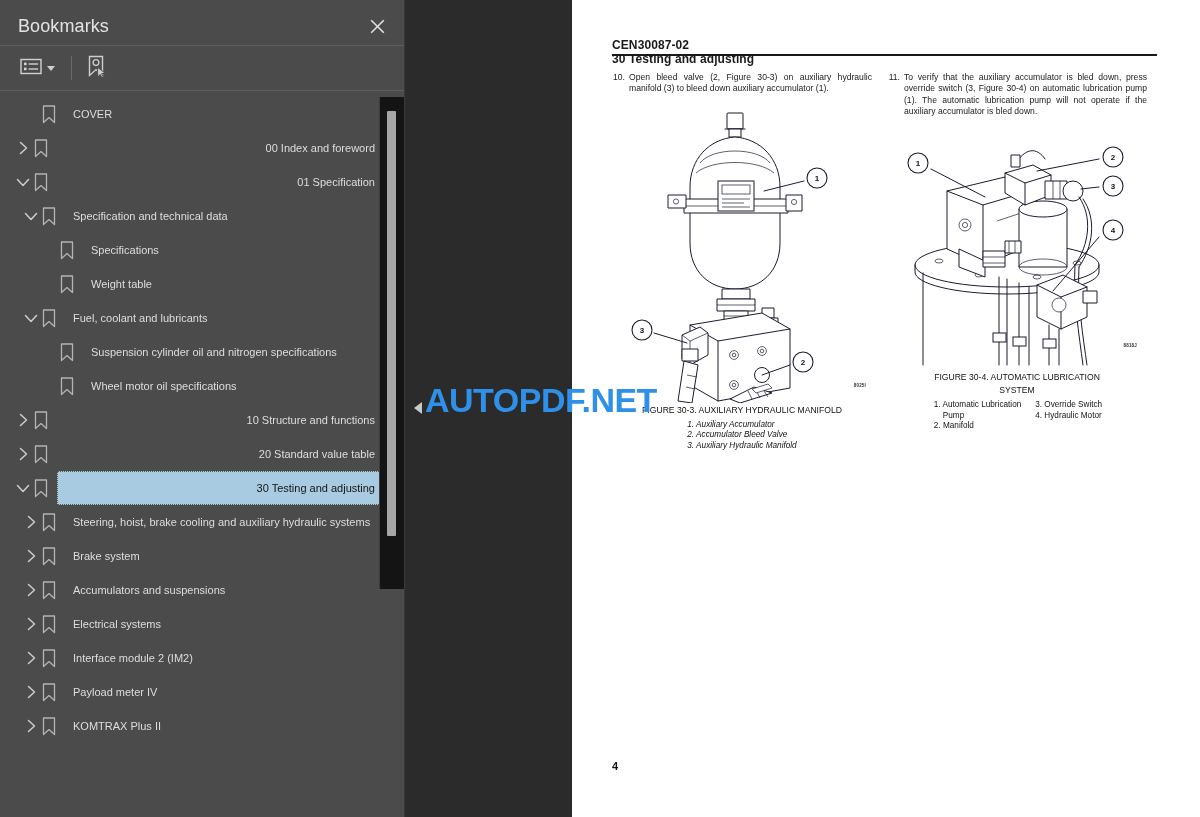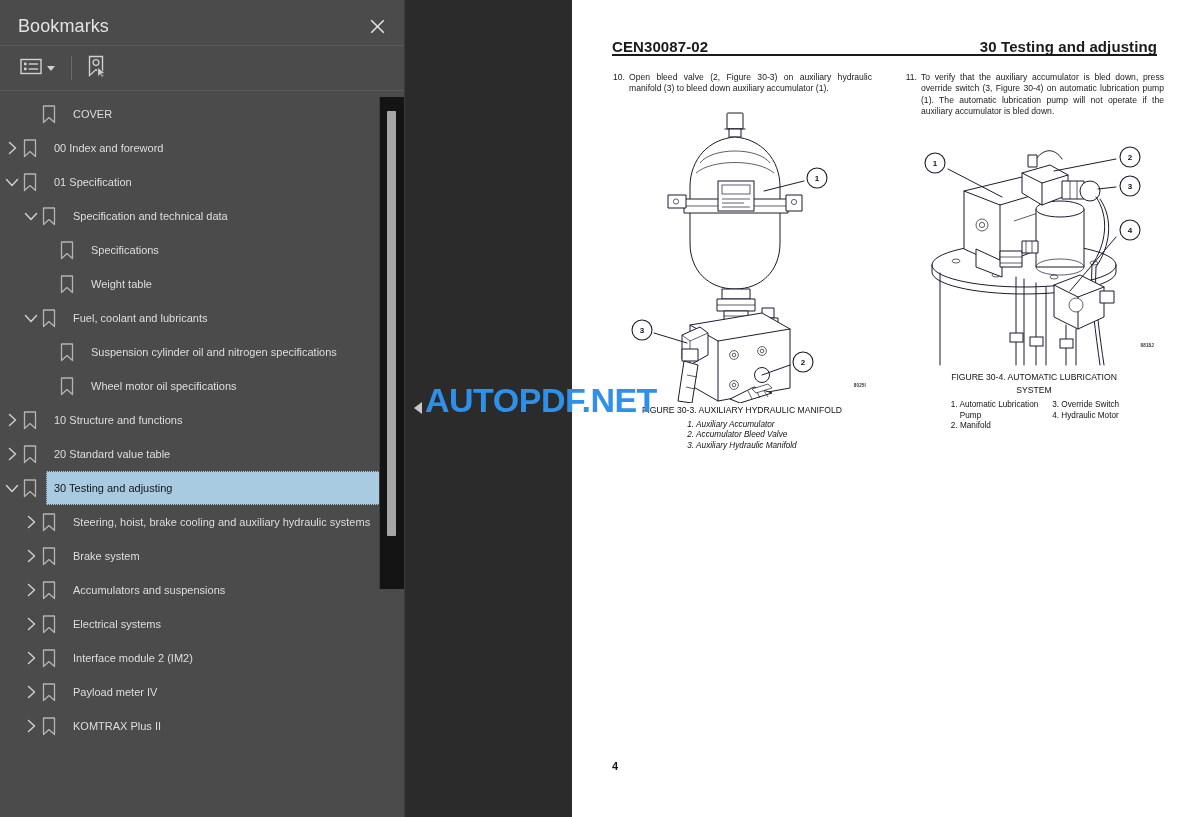--- a/index.html
+++ b/index.html
@@ -145,21 +145,21 @@
   }
   .bm-row.selected > .bm-label {
     background: #a8cbe1;
     color: #151515;
     outline: 1px dotted #555;
     outline-offset: -1px;
     padding-left: 8px;
     margin-left: 1px;
   }
   
-  .ind0  { padding-left: 1px; }
+  .ind0  { padding-left: 12px; text-align: right; }
   .ind1  { padding-left: 20px; }
   .ind2  { padding-left: 38px; }
 
   .bm-scrollbar {
     position: absolute;
     right: 0;
     top: 6px;
     width: 24px;
     height: 492px;
     background: #141414;
@@ -220,39 +220,40 @@
   .pg-header {
     position: absolute;
     left: 40px;
     top: 38px;
     width: 545px;
     display: flex;
     justify-content: space-between;
     align-items: baseline;
     font-family: "Liberation Sans", sans-serif;
     font-weight: bold;
-    font-size: 15px;
+    font-size: 12px;
     color: #1a1a1a;
     letter-spacing: .1px;
+    flex-direction: column;
   }
   .pg-header-rule {
     position: absolute;
     left: 40px;
     top: 54px;
     width: 545px;
     height: 1.6px;
     background: #1a1a1a;
   }
   .cols {
     position: absolute;
     left: 40px;
     top: 72px;
     width: 545px;
     display: flex;
-    gap: 32px;
+    gap: 15px;
   }
   .col { width: 260px; position: relative; }
 
   .step {
     display: flex;
     font-size: 8.6px;
     line-height: 11.3px;
     color: #1a1a1a;
     text-align: justify;
     margin-bottom: 8px;

